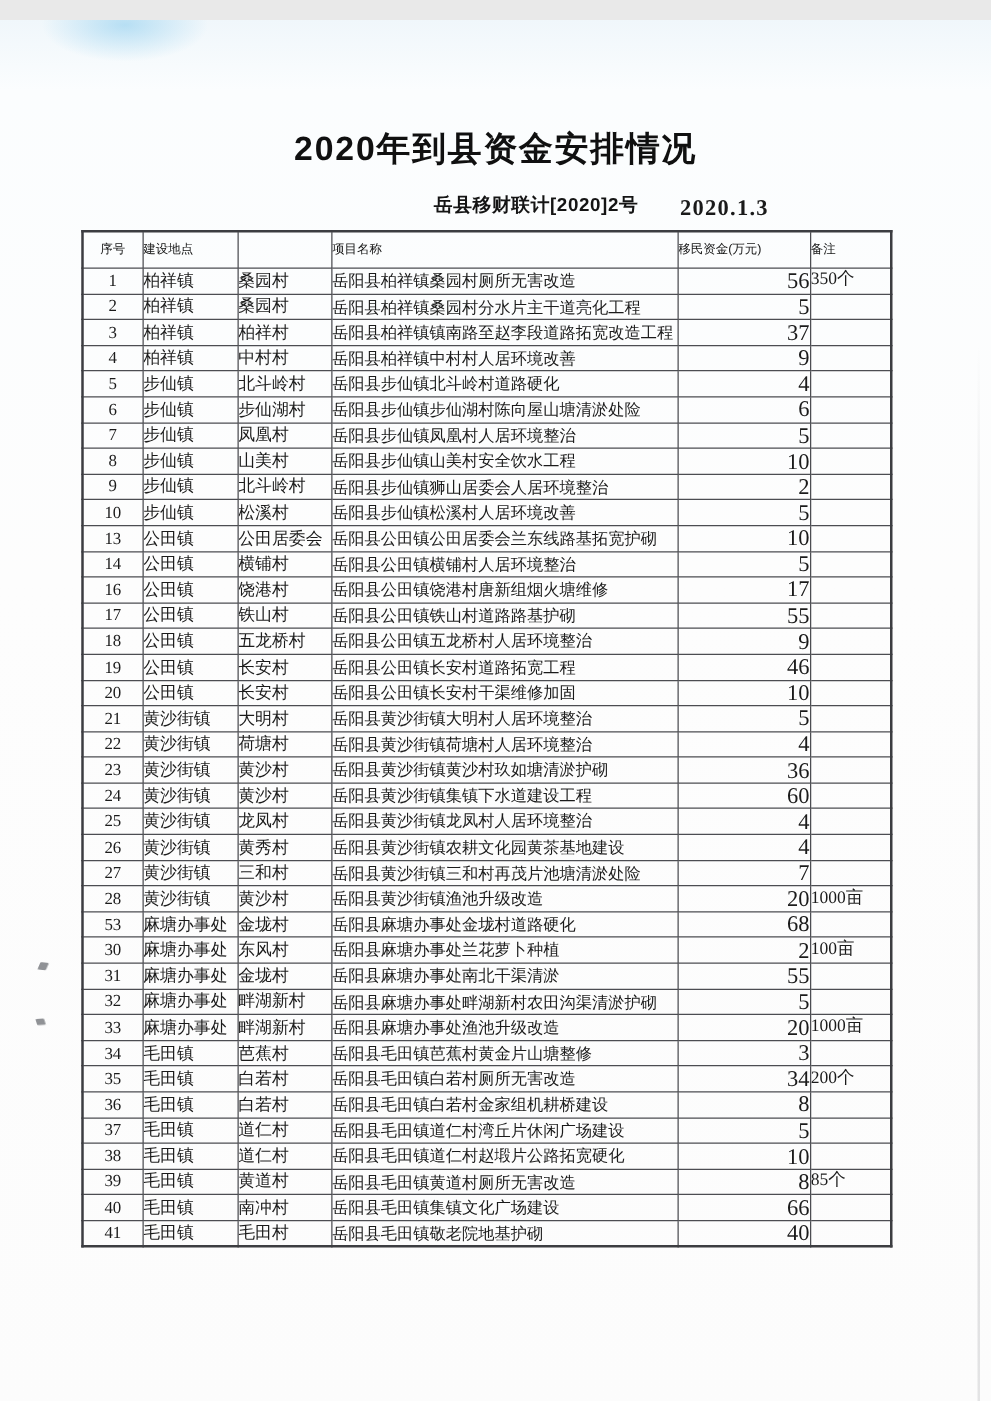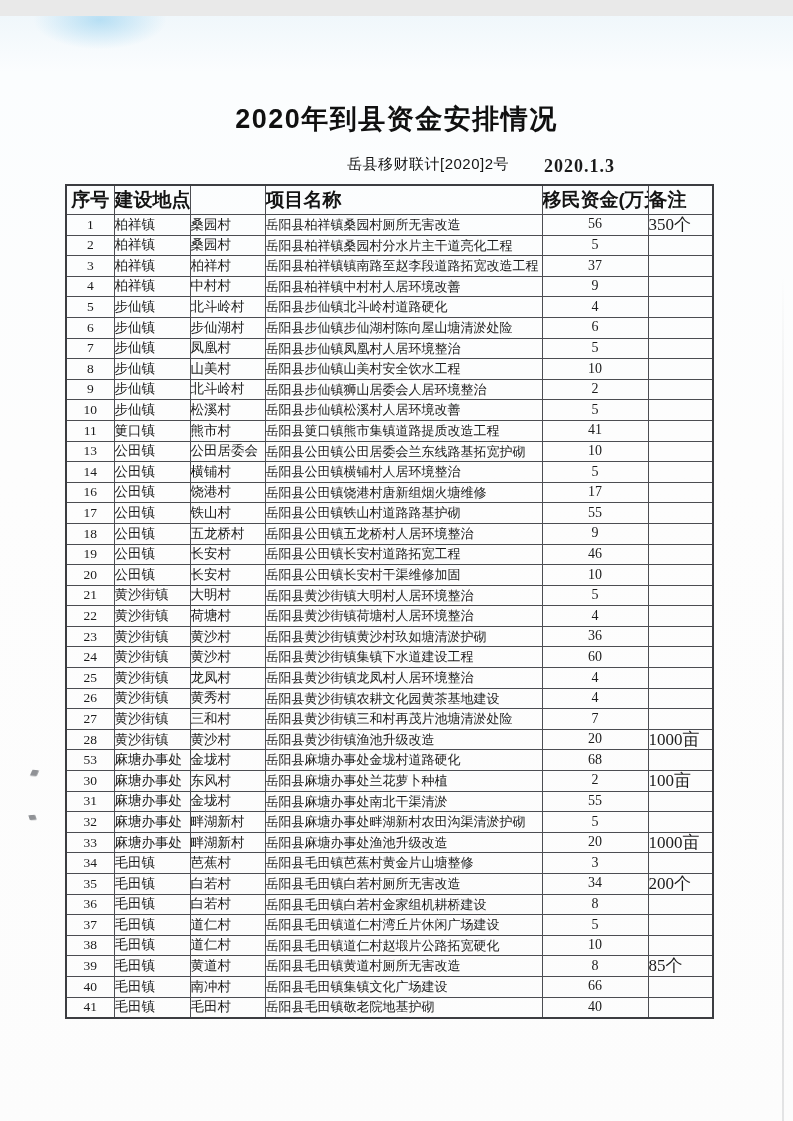--- a/index.html
+++ b/index.html
@@ -27,21 +27,21 @@
   .title {
     position:absolute; left:0; top:85px; width:100%;
     margin:0; text-align:center;
     font-family:"Liberation Sans", sans-serif;
     font-size:27px; font-weight:700; letter-spacing:1.5px;
     color:#101010;
   }
   .doc-number {
     position:absolute; left:347px; top:139px;
     font-family:"Liberation Sans", sans-serif;
-    font-size:15px; font-weight:400; color:#141414; letter-spacing:0.5px;
+    font-size:15px; font-weight:700; color:#141414; letter-spacing:0.5px;
   }
   .doc-date {
     position:absolute; left:544px; top:140px;
     font-size:18px; font-weight:600; color:#1a1a1a; letter-spacing:1px;
   }
   table.alloc {
     position:absolute; left:65px; top:168px;
     width:647px; table-layout:fixed;
     border-collapse:collapse;
     border:2px solid #3c3d41;
@@ -49,32 +49,32 @@
   table.alloc th, table.alloc td {
     border:1px solid #4c4d52;
     padding:0; margin:0;
     overflow:hidden; white-space:nowrap;
     vertical-align:middle;
     line-height:1.05;
   }
   thead th {
     height:28px;
     font-family:"Liberation Sans", sans-serif;
-    font-size:19px; font-weight:700; color:#141414;
+    font-size:10px; font-weight:400; color:#141414;
     text-align:left; padding-left:6px;
   }
   thead th.c-no { text-align:center; padding-left:0; }
   tbody tr { height:20.6px; }
   tbody td { font-size:13.5px; color:#1b1b1b; }
   td.c-no { text-align:center; font-size:13.5px; }
   td.c-town { padding-left:6px; }
   td.c-village { padding-left:5px; }
   td.c-project { padding-left:6px; font-size:13px; }
-  td.c-amount { text-align:center; font-size:14px; }
-  td.c-note { padding-left:4px; font-size:17px; }
+  td.c-amount { text-align:right; font-size:18px; }
+  td.c-note { padding-left:4px; font-size:14px; }
 </style>
 </head>
 <body>
 
 <div class="page">
 
   <div class="scan-edge-right"></div>
   <div class="margin-mark mark-a"></div>
   <div class="margin-mark mark-b"></div>
 
@@ -177,28 +177,20 @@
         </tr>
         <tr>
           <td class="c-no">10</td>
           <td class="c-town">步仙镇</td>
           <td class="c-village">松溪村</td>
           <td class="c-project">岳阳县步仙镇松溪村人居环境改善</td>
           <td class="c-amount">5</td>
           <td class="c-note"></td>
         </tr>
         <tr>
-          <td class="c-no">11</td>
-          <td class="c-town">筻口镇</td>
-          <td class="c-village">熊市村</td>
-          <td class="c-project">岳阳县筻口镇熊市集镇道路提质改造工程</td>
-          <td class="c-amount">41</td>
-          <td class="c-note"></td>
-        </tr>
-        <tr>
           <td class="c-no">13</td>
           <td class="c-town">公田镇</td>
           <td class="c-village">公田居委会</td>
           <td class="c-project">岳阳县公田镇公田居委会兰东线路基拓宽护砌</td>
           <td class="c-amount">10</td>
           <td class="c-note"></td>
         </tr>
         <tr>
           <td class="c-no">14</td>
           <td class="c-town">公田镇</td>

